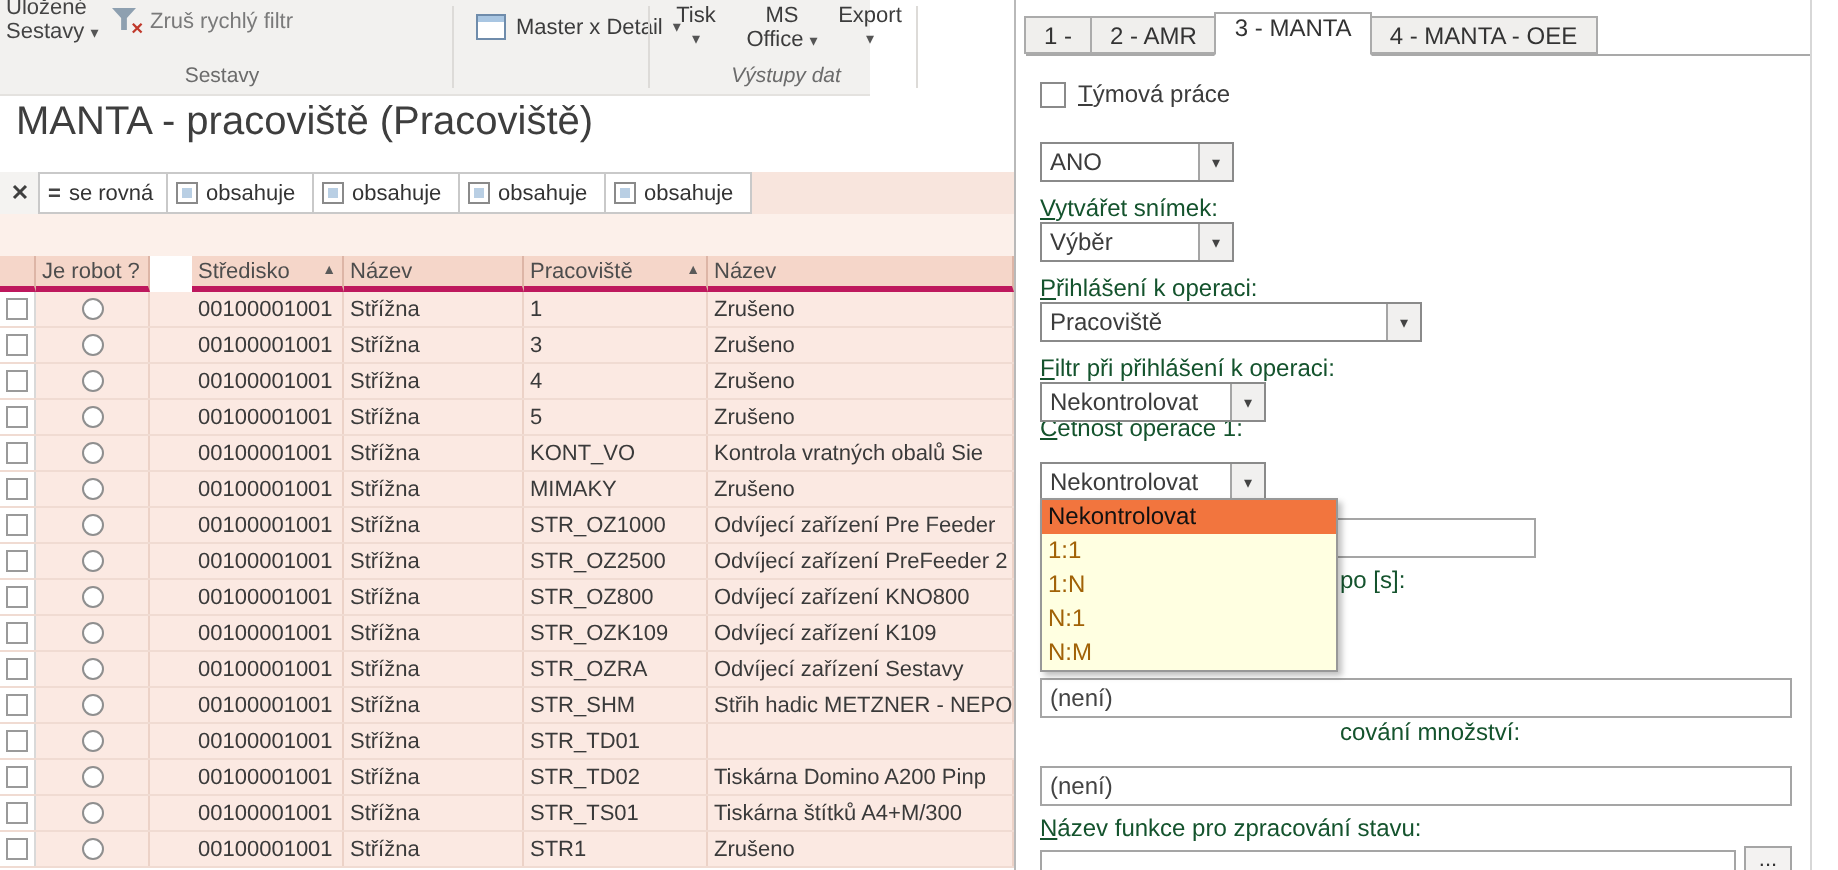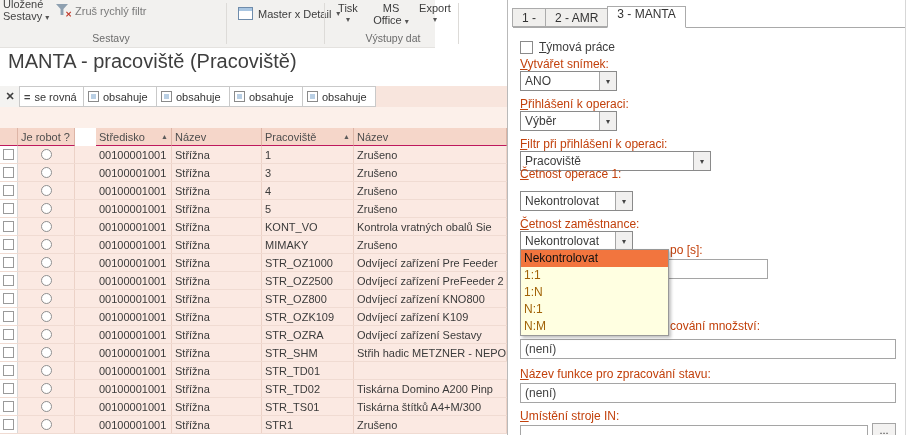--- a/index.html
+++ b/index.html
@@ -14,21 +14,21 @@
   .tbtn{position:absolute;cursor:default;white-space:nowrap;}
   .tbtn .car,.big .car{font-size:8px;color:#555;}
   .saved{left:3px;top:-2px;line-height:12px;}
   .clearf{left:56px;top:4px;display:flex;align-items:center;gap:5px;color:#7a7a7a;}
   .funnel-icon{position:relative;width:14px;height:13px;display:inline-block;}
   .funnel-icon .fun{position:absolute;left:0;top:0;width:12px;height:11px;background:#8ea0b0;
         clip-path:polygon(0 0,100% 0,62% 45%,62% 100%,38% 100%,38% 45%);}
   .funnel-icon .fx{position:absolute;right:-2px;bottom:-2px;font-style:normal;color:#c0392b;font-size:8px;font-weight:bold;}
   .gl{position:absolute;top:32px;text-align:center;font-size:10.5px;color:#6b6b6b;}
   .gl1{left:0;width:222px;}
-  .gl2{left:330px;width:126px;}
+  .gl2{left:330px;width:126px;font-style:italic;}
   .sep{position:absolute;top:3px;height:41px;width:1px;background:#dddbd8;}
   .s1{left:226px;} .s2{left:324px;} .s3{left:458px;}
   .master{left:238px;top:7px;display:flex;align-items:center;gap:5px;color:#3c3c3c;}
   .md-icon{width:13px;height:11px;border:1px solid #6f8cab;background:#fff;display:inline-block;position:relative;}
   .md-icon::before{content:"";position:absolute;left:0;top:0;right:0;height:3px;background:#a9c6e2;}
   .big{position:absolute;top:2px;text-align:center;line-height:12px;color:#3c3c3c;}
   .bprint{left:330px;width:36px;} .boffice{left:368px;width:46px;} .bexport{left:414px;width:42px;}
 
   .page-title{position:absolute;left:8px;top:50px;font-size:20px;color:#3e3e3e;white-space:nowrap;}
 
@@ -44,41 +44,41 @@
   .ffill{flex:1;background:#f8e5dd;}
 
   .band{position:absolute;left:0;top:107px;width:507px;height:21px;background:#fcf0ea;}
 
   .c{box-sizing:border-box;padding:2px 3px;border-right:1px solid #e7cbc0;white-space:nowrap;
      overflow:hidden;font-size:11px;display:flex;align-items:center;}
   .c0{width:18px;flex:none;} .c1{width:57px;flex:none;} .c2{width:76px;flex:none;margin-left:21px;}
   .c3{width:90px;flex:none;} .c4{width:92px;flex:none;} .c5{flex:1;}
   .ghead{position:absolute;left:0;top:128px;width:507px;height:18px;display:flex;}
   .ghead .c{background:var(--grid-header-bg,#f5d6c9);color:#4d4d4d;border-right-color:#ddb5a6;
-            border-bottom:1px solid #be185d;}
+            border-bottom:3px solid #be185d;}
   .sort{margin-left:auto;font-size:7px;color:#5a5a5a;padding-left:2px;}
   .gbody{position:absolute;left:0;top:146px;width:507px;height:335px;overflow:hidden;}
   .grow{display:flex;height:18px;background:var(--grid-row-bg,#fbe9e2);border-bottom:1px solid #f0dbd2;box-sizing:border-box;}
   .grow .c{border-right:1px solid #ecd2c7;color:#3a3a3a;}
   .grow .c0{background:#fff;border-right:1px solid #d9d9d9;justify-content:center;padding:0;}
   .grow .c1{justify-content:center;padding:0;}
   .cb{width:11px;height:11px;border:1px solid #9a9a9a;background:#fff;box-sizing:border-box;}
   .radio{width:11px;height:11px;border:1px solid #8f8f8f;border-radius:50%;background:#fff;box-sizing:border-box;}
 
   
   .panel{position:absolute;left:507px;top:0;width:398px;height:435px;background:#fff;
          border-left:1px solid #b9b9b9;box-sizing:border-box;font-size:12px;color:#3c3c3c;}
   .tabbar{position:absolute;left:5px;right:0;top:5px;height:22px;border-bottom:1px solid #a9a9a9;
           display:flex;align-items:flex-end;}
   .tab{height:19px;box-sizing:border-box;padding:2px 9px 0 9px;border:1px solid #ababab;
        background:#f0efed;margin-left:-1px;white-space:nowrap;font-size:12px;color:#333;}
   .tab.active{height:22px;background:#fff;margin-bottom:-1px;border-bottom:1px solid #fff;padding-top:0;}
   .chkrow{position:absolute;left:12px;top:40px;display:flex;align-items:center;gap:6px;}
   .chk{width:13px;height:13px;border:1px solid #8a8a8a;background:#fff;box-sizing:border-box;flex:none;}
-  .lbl{position:absolute;left:12px;white-space:nowrap;color:#c2410c;}
+  .lbl{position:absolute;left:12px;white-space:nowrap;color:#14532d;margin-top:40px;}
   .lbl:not(.frag)::first-letter{text-decoration:underline;}
   .mn::first-letter{text-decoration:underline;}
   .combo{position:absolute;left:12px;height:20px;border:1px solid #8a8a8a;background:#fff;
          display:flex;align-items:center;box-sizing:border-box;}
   .w96{width:97px;} .w190{width:191px;} .w112{width:113px;}
   .cval{flex:1;padding:0 4px;white-space:nowrap;overflow:hidden;}
   .cbtn{width:16px;height:100%;border-left:1px solid #a5a5a5;background:#f1f0ef;display:flex;
         align-items:center;justify-content:center;font-size:8px;color:#444;flex:none;}
   .field{position:absolute;left:12px;height:20px;border:1px solid #a5a5a5;background:#fff;
          box-sizing:border-box;padding:2px 4px;color:#444;white-space:nowrap;overflow:hidden;}
@@ -376,20 +376,21 @@
           <div class="c c5">Zrušeno</div>
         </div>
       </div>
   </div>
 
   <div class="panel">
     <div class="tabbar">
         <div class="tab">1 -</div>
         <div class="tab">2 - AMR</div>
         <div class="tab active">3 - MANTA</div>
+        <div class="tab">4 - MANTA - OEE</div>
       </div>
 
     <div class="chkrow">
       <span class="chk"></span>
       <span class="mn">Týmová práce</span>
     </div>
 
     <div class="lbl" style="top:57px">Vytvářet snímek:</div>
     <div class="combo w96" style="top:71px">
       <span class="cval">ANO</span>

